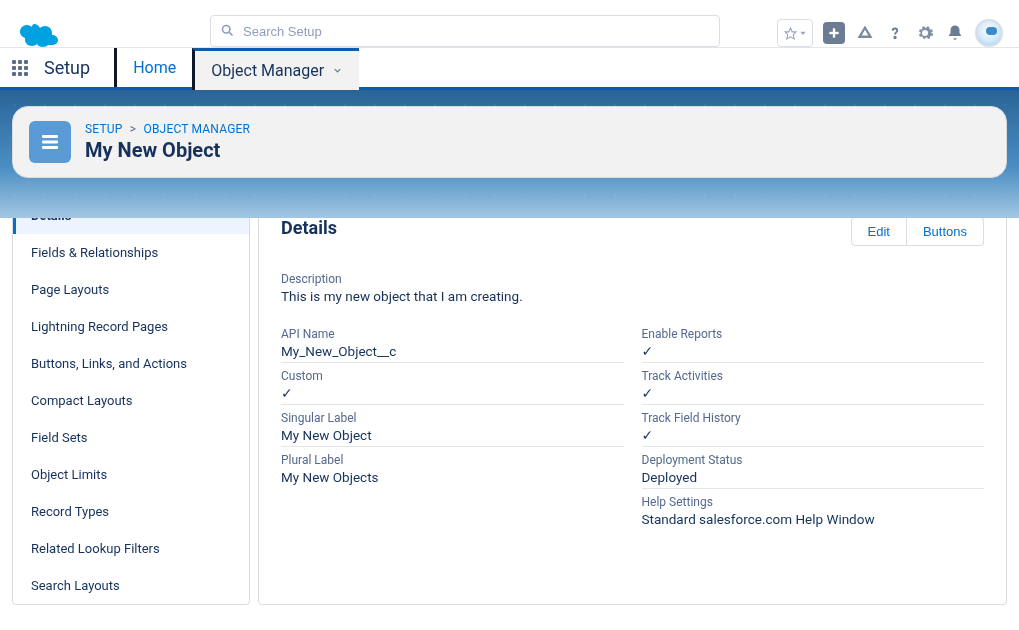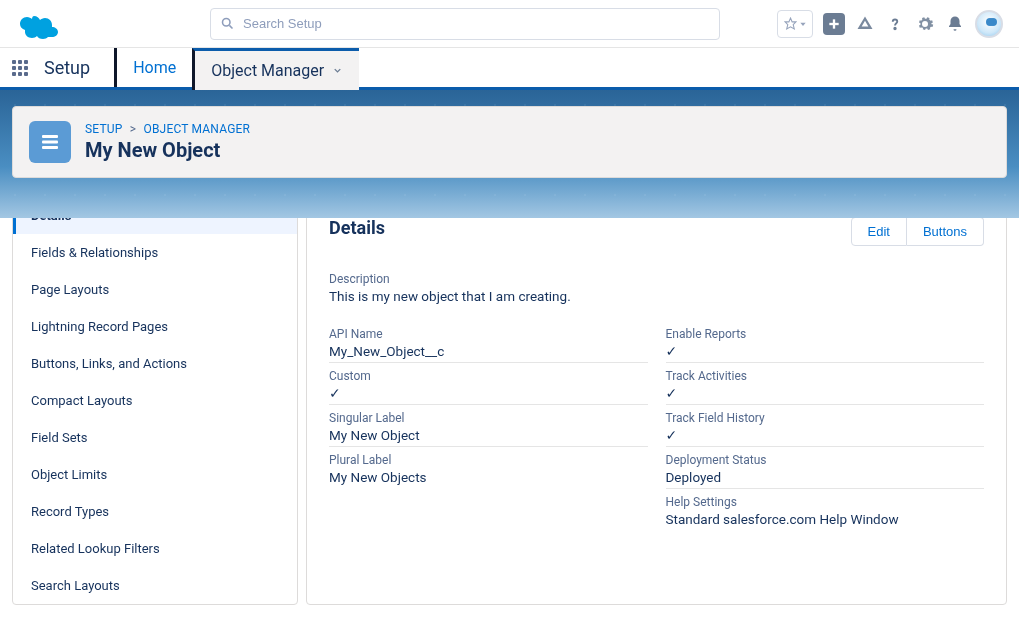--- a/index.html
+++ b/index.html
@@ -1,19 +1,19 @@
 <!DOCTYPE html>
 <html><head>
 <meta charset="utf-8">
 <style>
 * { box-sizing: border-box; margin: 0; padding: 0; }
 body { font-family: -apple-system, BlinkMacSystemFont, "Segoe UI", Roboto, Helvetica, Arial, sans-serif; font-size: 13px; color: #16325c; background: #fff; width: 1019px; height: 630px; overflow: hidden; }
 
 
-.global-header { height: 48px; display: flex; align-items: center; padding: 0 16px; border-bottom: 1px solid #e5e5e5; }
+.global-header { height: 48px; display: flex; align-items: flex-end; padding: 0 16px; border-bottom: 1px solid #e5e5e5; }
 .sf-cloud { width: 44px; height: 30px; margin-right: 150px; color: #00a1e0; }
 .search-wrap { flex: 0 0 510px; position: relative; }
 .search-input { width: 100%; height: 32px; border: 1px solid #d8dde6; border-radius: 4px; padding: 0 12px 0 32px; font-size: 13px; color: #54698d; background: #fff; }
 .search-input::placeholder { color: #8e9dbb; }
 .search-icon { position: absolute; left: 10px; top: 8px; color: #8e9dbb; }
 .header-spacer { flex: 1; }
 .header-actions { display: flex; align-items: center; gap: 10px; }
 .star-box { width: 36px; height: 28px; border: 1px solid #d8dde6; border-radius: 4px; display: flex; align-items: center; justify-content: center; color: #97a4bc; gap: 2px; }
 .hicon { width: 20px; height: 20px; color: #6b7c93; display: flex; align-items: center; justify-content: center; }
 .hicon.dark { background: #6b7c93; border-radius: 4px; color: #fff; width: 22px; height: 22px; }
@@ -26,29 +26,29 @@
 .waffle { display: grid; grid-template-columns: repeat(3, 4px); grid-template-rows: repeat(3, 4px); gap: 2px; }
 .waffle span { background: #5a6b8c; width: 4px; height: 4px; border-radius: 1px; }
 .app-name { font-size: 18px; color: #16325c; display: flex; align-items: center; padding: 0 24px 0 4px; }
 .ctx-tab { display: flex; align-items: center; padding: 0 16px; font-size: 16px; color: #0070d2; border-left: 3px solid #0f172a; position: relative; }
 .ctx-tab.active { background: #f3f2f2; color: #16325c; border-top: 3px solid #0b5cab; margin-bottom: -3px; }
 .ctx-tab .chev { margin-left: 8px; color: #6b7c93; }
 
 
 .blue-band { background: linear-gradient(180deg, #2a6497 0%, #4a8ec2 60%, #a3c7e3 100%); padding: 16px 12px 40px 12px; position: relative; }
 .blue-band::before { content:""; position:absolute; inset:0; background-image: radial-gradient(circle, rgba(255,255,255,0.06) 1px, transparent 1px); background-size: 30px 30px; pointer-events:none; }
-.header-card { background: #f3f2f2; border: 1px solid #dddbda; border-radius: 4px; padding: 14px 16px; display: flex; align-items: center; gap: 14px; position: relative; }
+.header-card { background: #f3f2f2; border: 1px solid #dddbda; border-radius: 16px; padding: 14px 16px; display: flex; align-items: center; gap: 14px; position: relative; }
 .obj-icon { width: 42px; height: 42px; border-radius: 6px; background: #5b9bd5; display: flex; align-items: center; justify-content: center; color: #fff; }
 .breadcrumb { font-size: 12px; color: #0070d2; letter-spacing: .2px; }
 .breadcrumb .sep { color: #54698d; margin: 0 4px; }
 .page-title { font-size: 20px; font-weight: 700; color: #16325c; margin-top: 2px; }
 
 
 .main-wrap { display: flex; margin-top: -28px; padding: 0 12px 12px 12px; gap: 8px; }
-.sidenav { width: 286px; background: #fff; border: 1px solid #dddbda; border-radius: 4px; padding-top: 6px; }
+.sidenav { width: 238px; background: #fff; border: 1px solid #dddbda; border-radius: 4px; padding-top: 6px; }
 .sidenav-item { padding: 11px 18px; font-size: 13px; color: #16325c; cursor: pointer; }
 .sidenav-item.active { background: #eef4ff; font-weight: 700; border-left: 3px solid #0070d2; padding-left: 15px; }
 
 .content { flex: 1; background: #fff; border: 1px solid #dddbda; border-radius: 4px; padding: 18px 22px; }
 .content-head { display: flex; justify-content: space-between; align-items: center; margin-bottom: 26px; }
 .content-title { font-size: 18px; font-weight: 700; color: #16325c; }
 .btn-group { display: flex; }
 .btn { border: 1px solid #d8dde6; background: #fff; color: #0070d2; padding: 6px 16px; font-size: 13px; cursor: pointer; margin-top: 8px; }
 .btn:first-child { border-radius: 4px 0 0 4px; }
 .btn:last-child { border-radius: 0 4px 4px 0; border-left: none; }

